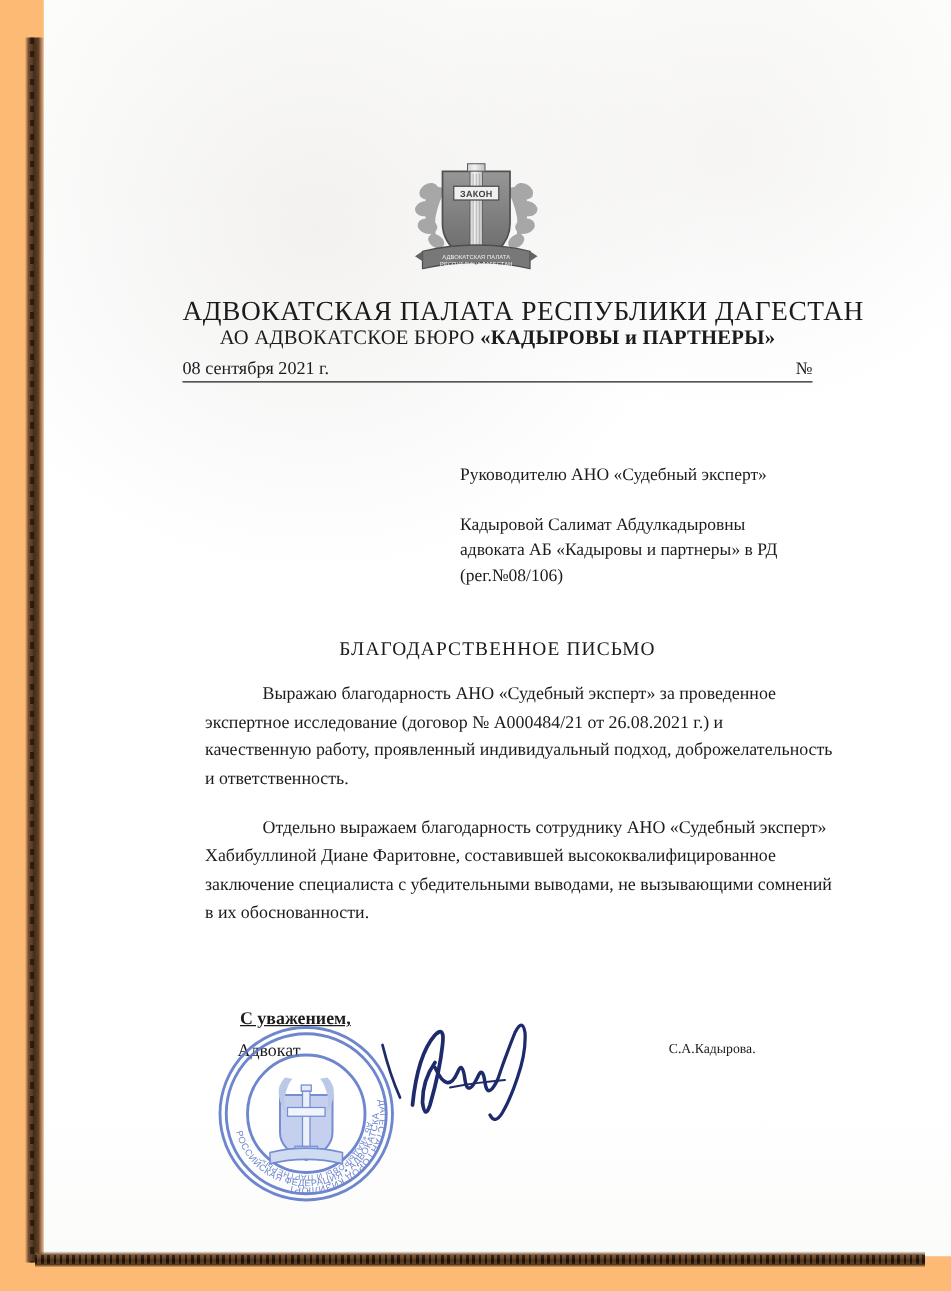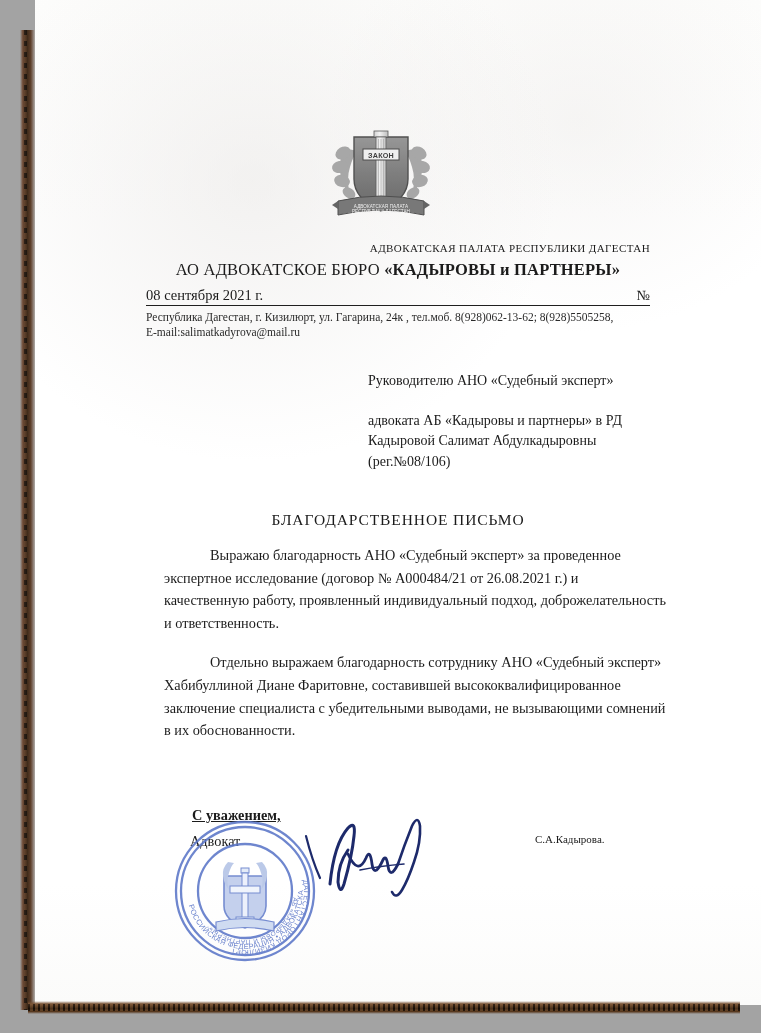--- a/index.html
+++ b/index.html
@@ -11,21 +11,21 @@
   body {
     font-family: "Liberation Serif", "DejaVu Serif", serif;
     color: #1b1b1b;
   }
 
   .scan {
     position: relative;
     width: 761px;
     height: 1033px;
     overflow: hidden;
-    background: #a3a3a3;
+    background: #fdba74;
   }
 
   
   .paper {
     position: absolute;
     left: 35px;
     top: 0;
     width: 726px;
     height: 1005px;
     background:
@@ -95,21 +95,21 @@
 
   
   .letterhead {
     position: absolute;
     left: 146px;
     top: 238px;
     width: 504px;
   }
   .org-line-1 {
     text-align: right;
-    font-size: 11px;
+    font-size: 22px;
     letter-spacing: .4px;
     line-height: 21px;
     white-space: nowrap;
   }
   .org-line-2 {
     text-align: center;
     font-size: 16.5px;
     letter-spacing: .2px;
     line-height: 22px;
     white-space: nowrap;
@@ -285,31 +285,27 @@
     <div class="org-line-2">
       <span>АО  АДВОКАТСКОЕ  БЮРО </span><span class="bold">«КАДЫРОВЫ и ПАРТНЕРЫ»</span>
     </div>
 
     <div class="date-row">
       <span>08 сентября   2021 г.</span>
       <span class="docnum">№</span>
     </div>
     <div class="rule"></div>
 
-    <div class="contacts">
-      <div>Республика Дагестан, г. Кизилюрт, ул. Гагарина, 24к , тел.моб. 8(928)062-13-62; 8(928)5505258,</div>
-      <div>E-mail:salimatkadyrova@mail.ru</div>
-    </div>
   </div>
 
   <div class="addressee">
     <div>Руководителю АНО «Судебный эксперт»</div>
     <div class="gap"></div>
+    <div>Кадыровой Салимат Абдулкадыровны</div>
     <div>адвоката АБ «Кадыровы и партнеры» в РД</div>
-    <div>Кадыровой Салимат Абдулкадыровны</div>
     <div>(рег.№08/106)</div>
   </div>
 
   <div class="doc-title">БЛАГОДАРСТВЕННОЕ ПИСЬМО</div>
 
   <div class="body-text">
     <p>Выражаю благодарность АНО «Судебный эксперт» за проведенное экспертное исследование (договор № А000484/21 от 26.08.2021 г.) и качественную работу, проявленный индивидуальный подход, доброжелательность и ответственность.</p>
     <p>Отдельно выражаем благодарность сотруднику АНО «Судебный эксперт» Хабибуллиной Диане Фаритовне, составившей высококвалифицированное  заключение специалиста с убедительными выводами, не вызывающими сомнений в их обоснованности.</p>
   </div>
 

